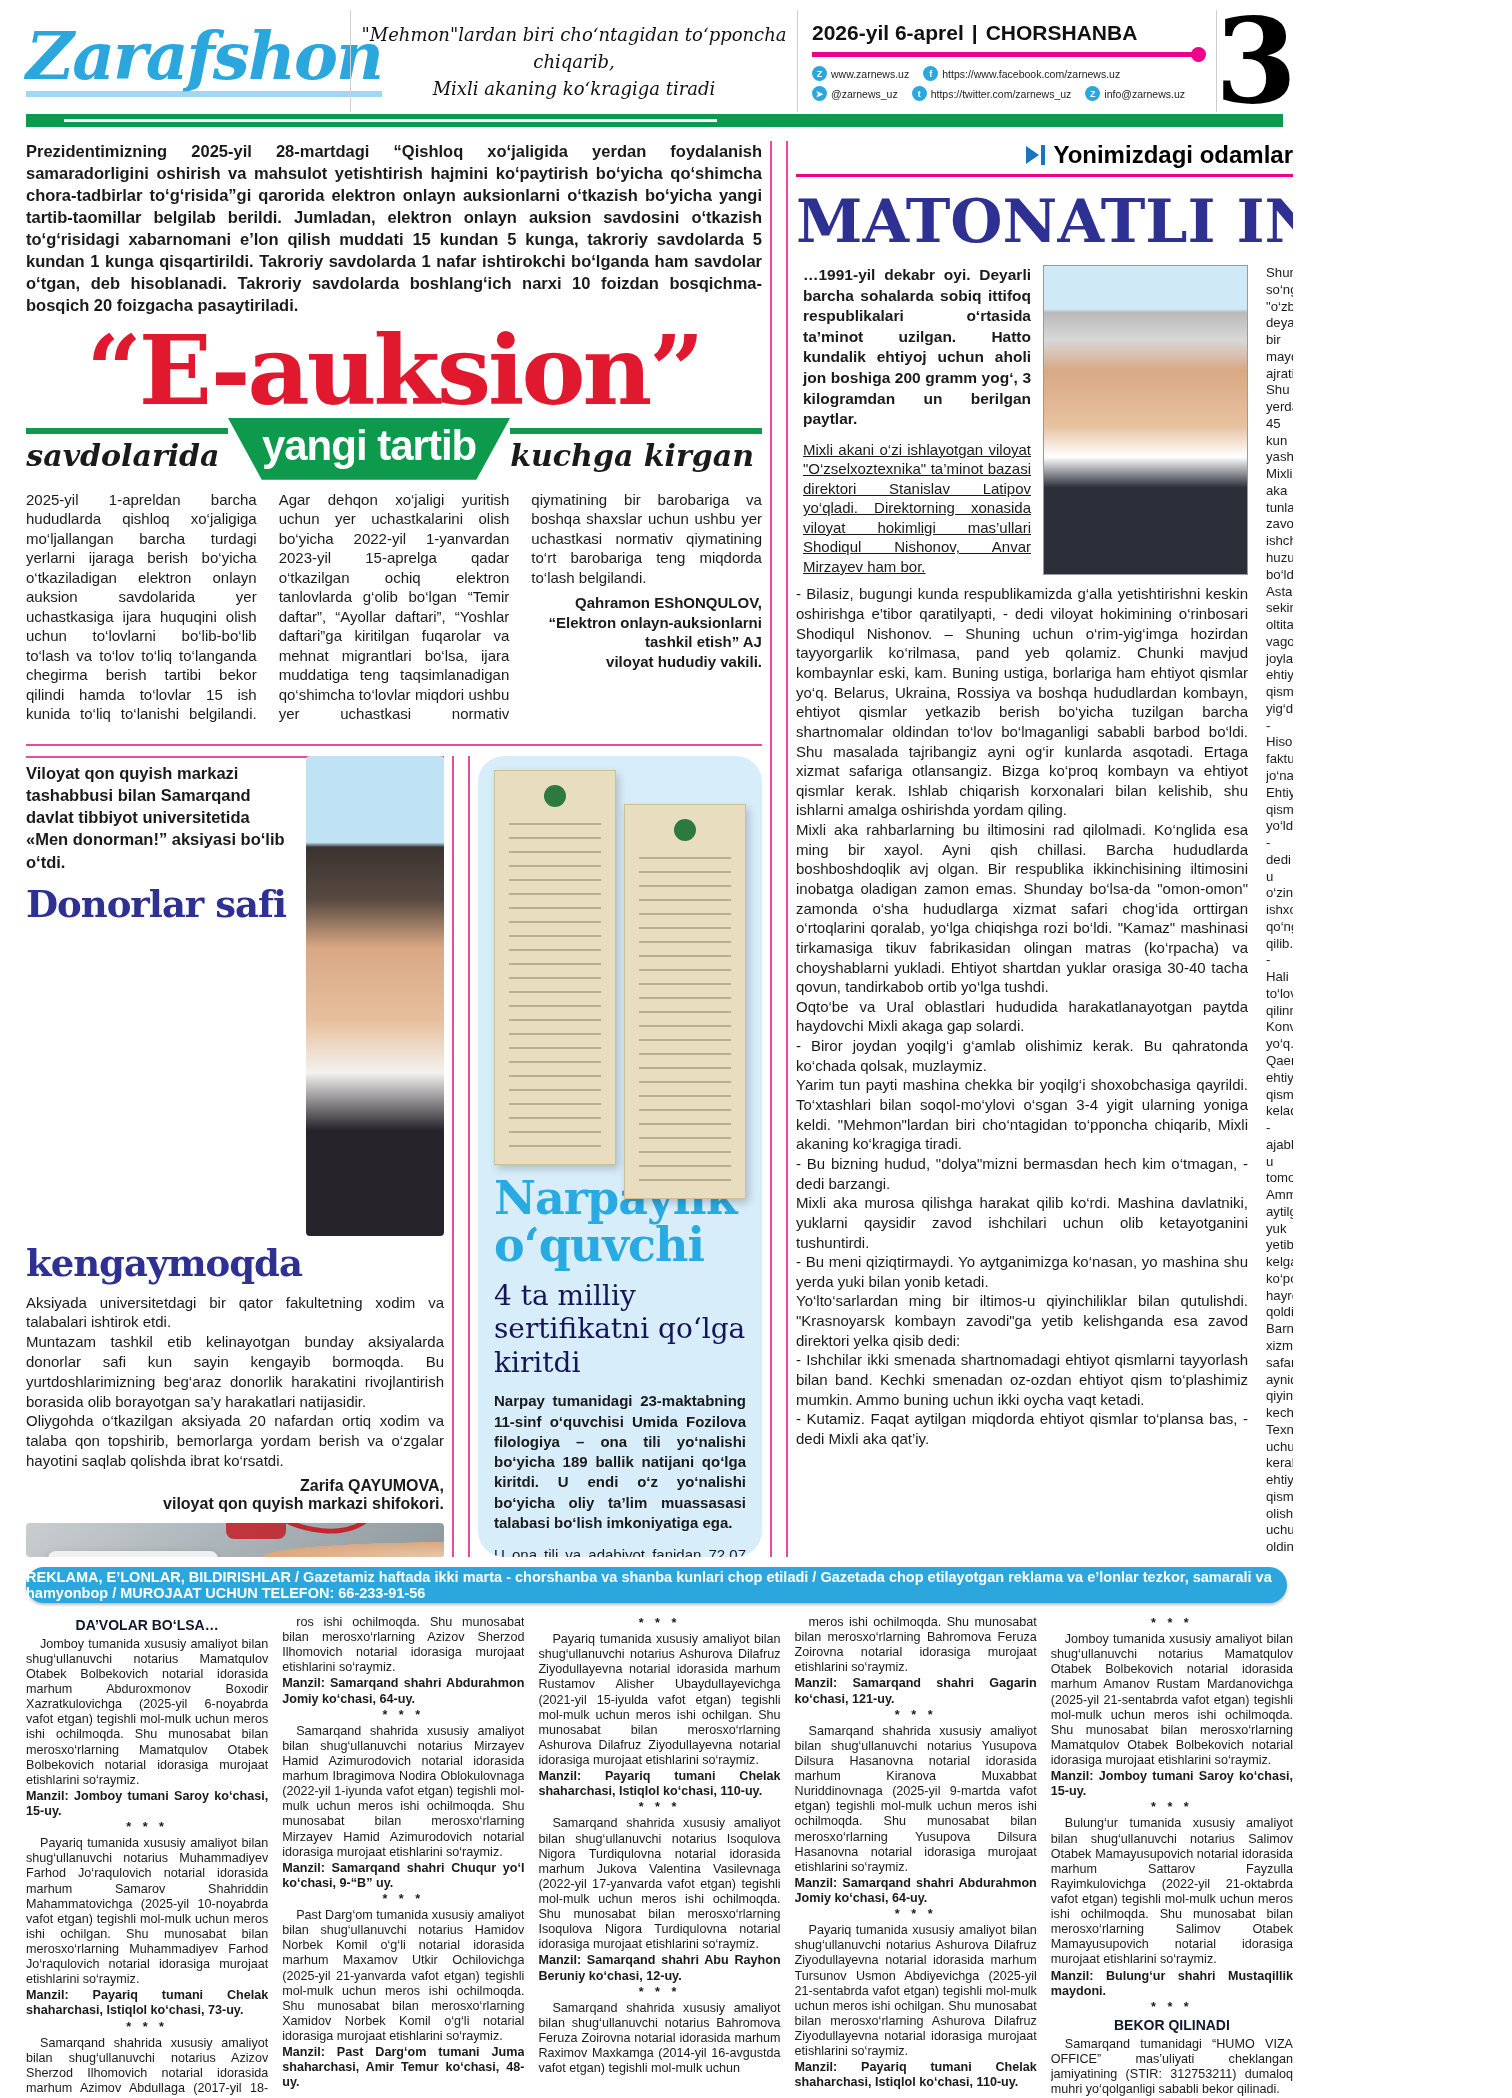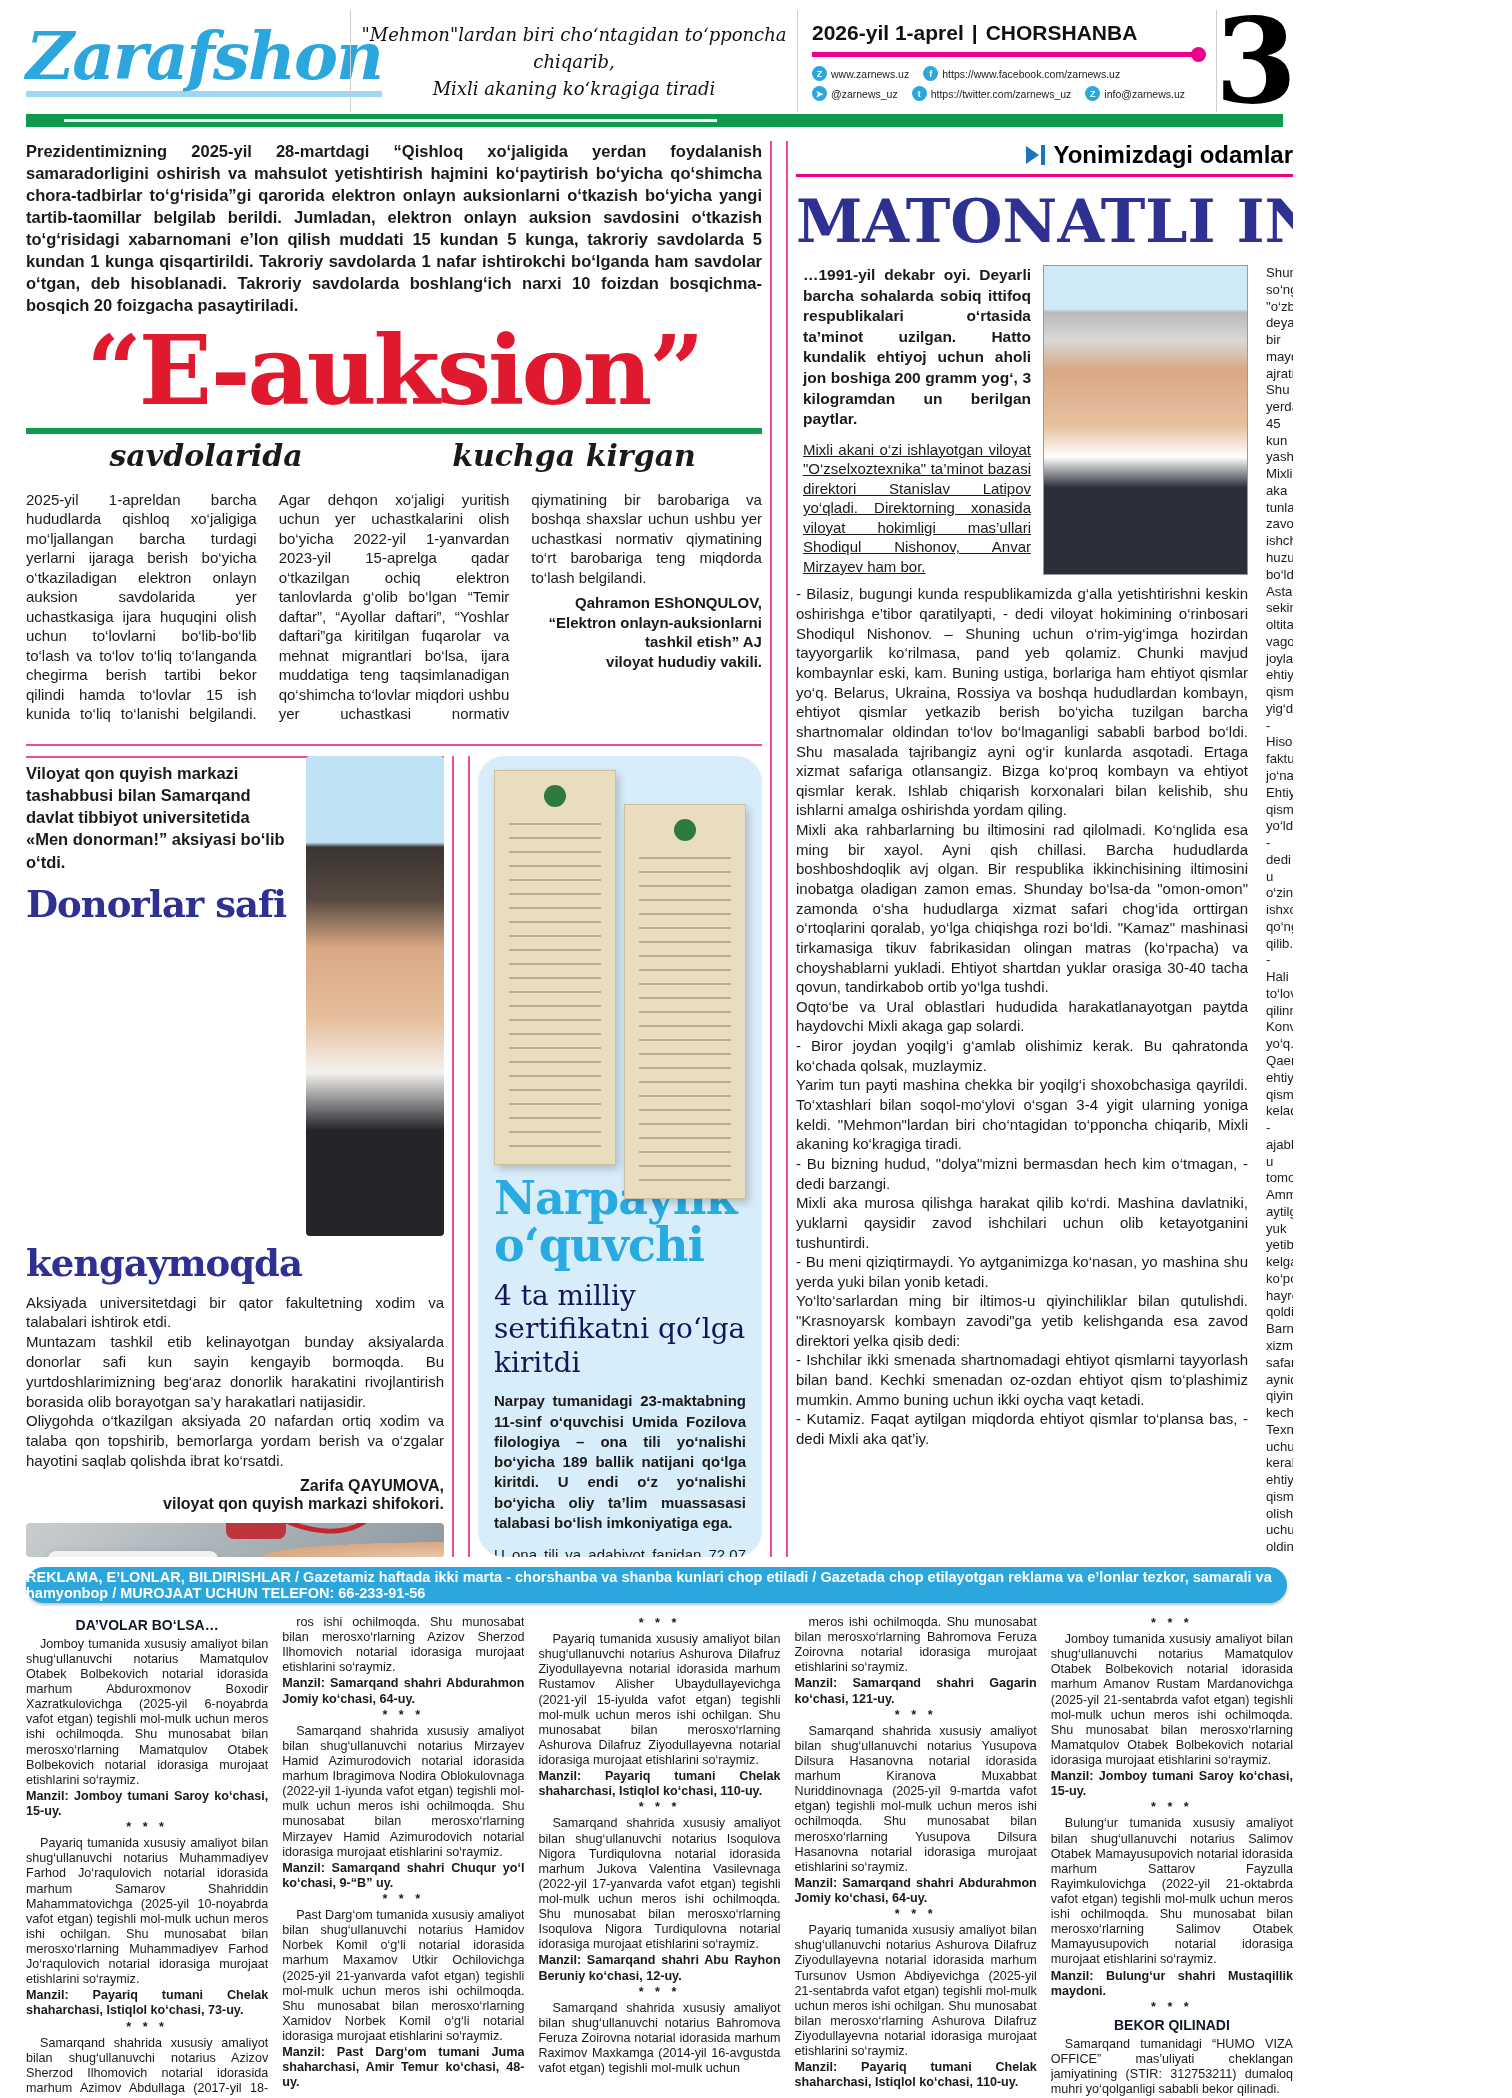--- a/index.html
+++ b/index.html
@@ -94,21 +94,21 @@
 <div class="page">
 
   <div class="hdr">
     <div class="masthead">
       <div class="mh-text">Zarafshon</div>
     </div>
     <div class="quote">"Mehmon"lardan biri cho‘ntagidan to‘pponcha chiqarib,
 Mixli akaning ko‘kragiga tiradi</div>
     <div class="hdr-right">
       <div class="dateline">
-        <span>2026-yil 1-aprel</span>
+        <span>2026-yil 6-aprel</span>
         <span>|</span>
         <span>CHORSHANBA</span>
       </div>
       <div class="date-rule"></div>
       <div class="soc-row">
 
           <div class="soc">
             <span class="ic">Z</span>
             <span>www.zarnews.uz</span>
           </div>
@@ -142,20 +142,21 @@
 
   <div class="main">
 
     <div class="left-zone">
 
       <div>
         <div class="lede">Prezidentimizning 2025-yil 28-martdagi “Qishloq xo‘jaligida yerdan foydalanish samaradorligini oshirish va mahsulot yetishtirish hajmini ko‘paytirish bo‘yicha qo‘shimcha chora-tadbirlar to‘g‘risida”gi qarorida elektron onlayn auksionlarni o‘tkazish bo‘yicha yangi tartib-taomillar belgilab berildi. Jumladan, elektron onlayn auksion savdosini o‘tkazish to‘g‘risidagi xabarnomani e’lon qilish muddati 15 kundan 5 kunga, takroriy savdolarda 5 kundan 1 kunga qisqartirildi. Takroriy savdolarda 1 nafar ishtirokchi bo‘lganda ham savdolar o‘tgan, deb hisoblanadi. Takroriy savdolarda boshlang‘ich narxi 10 foizdan bosqichma-bosqich 20 foizgacha pasaytiriladi.</div>
         <div class="ea-head">“E-auksion”</div>
         <div class="kicker">
           <div class="kick-side">savdolarida</div>
+          <div class="banner">yangi tartib</div>
           <div class="kick-side">kuchga kirgan</div>
         </div>
         <div class="ea-cols">
           <div class="prose">2025-yil 1-apreldan barcha hududlarda qishloq xo‘jaligiga mo‘ljallangan barcha turdagi yerlarni ijaraga berish bo‘yicha o‘tkaziladigan elektron onlayn auksion savdolarida yer uchastkasiga ijara huquqini olish uchun to‘lovlarni bo‘lib-bo‘lib to‘lash va to‘lov to‘liq to‘langanda chegirma berish tartibi bekor qilindi hamda to‘lovlar 15 ish kunida to‘liq to‘lanishi belgilandi. Agar dehqon xo‘jaligi yuritish uchun yer uchastkalarini olish bo‘yicha 2022-yil 1-yanvardan 2023-yil 15-aprelga qadar o‘tkazilgan ochiq elektron tanlovlarda g‘olib bo‘lgan “Temir daftar”, “Ayollar daftari”, “Yoshlar daftari”ga kiritilgan fuqarolar va mehnat migrantlari bo‘lsa, ijara muddatiga teng taqsimlanadigan qo‘shimcha to‘lovlar miqdori ushbu yer uchastkasi normativ qiymatining bir barobariga va boshqa shaxslar uchun ushbu yer uchastkasi normativ qiymatining to‘rt barobariga teng miqdorda to‘lash belgilandi.</div>
           <div class="sig">Qahramon EShONQULOV,
 “Elektron onlayn-auksionlarni tashkil etish” AJ
 viloyat hududiy vakili.</div>
         </div>
         <div class="pink-hr"></div>
       </div>

